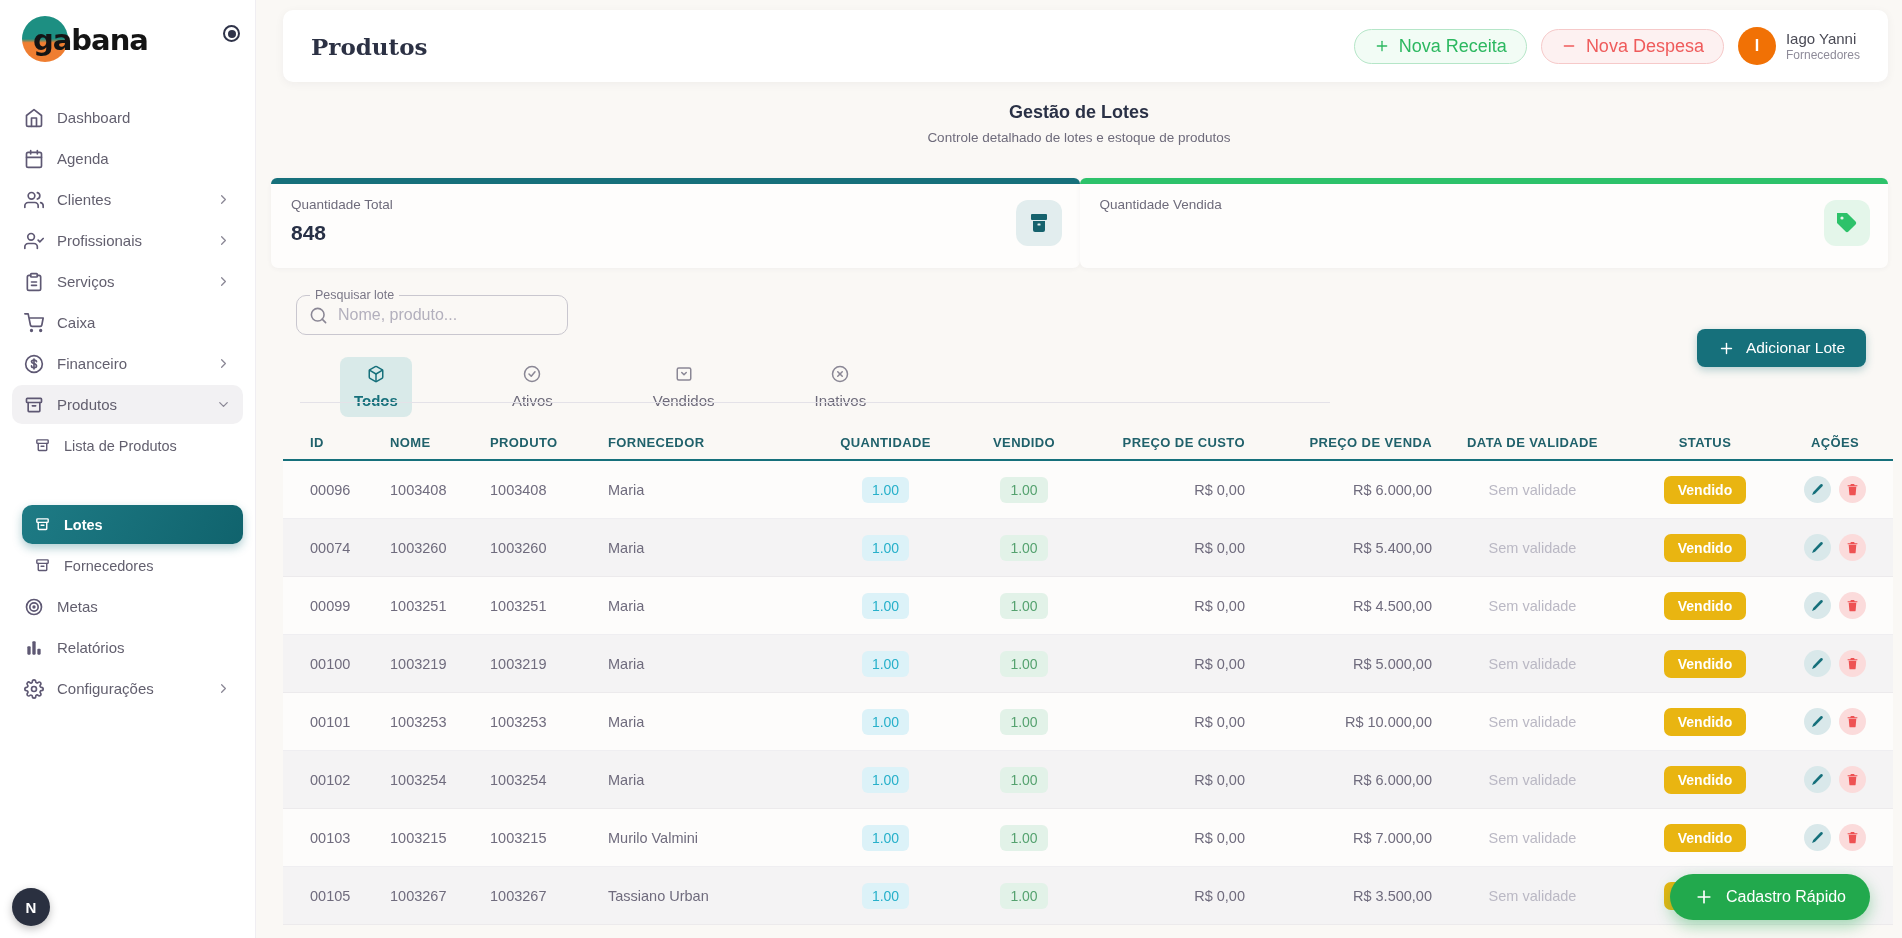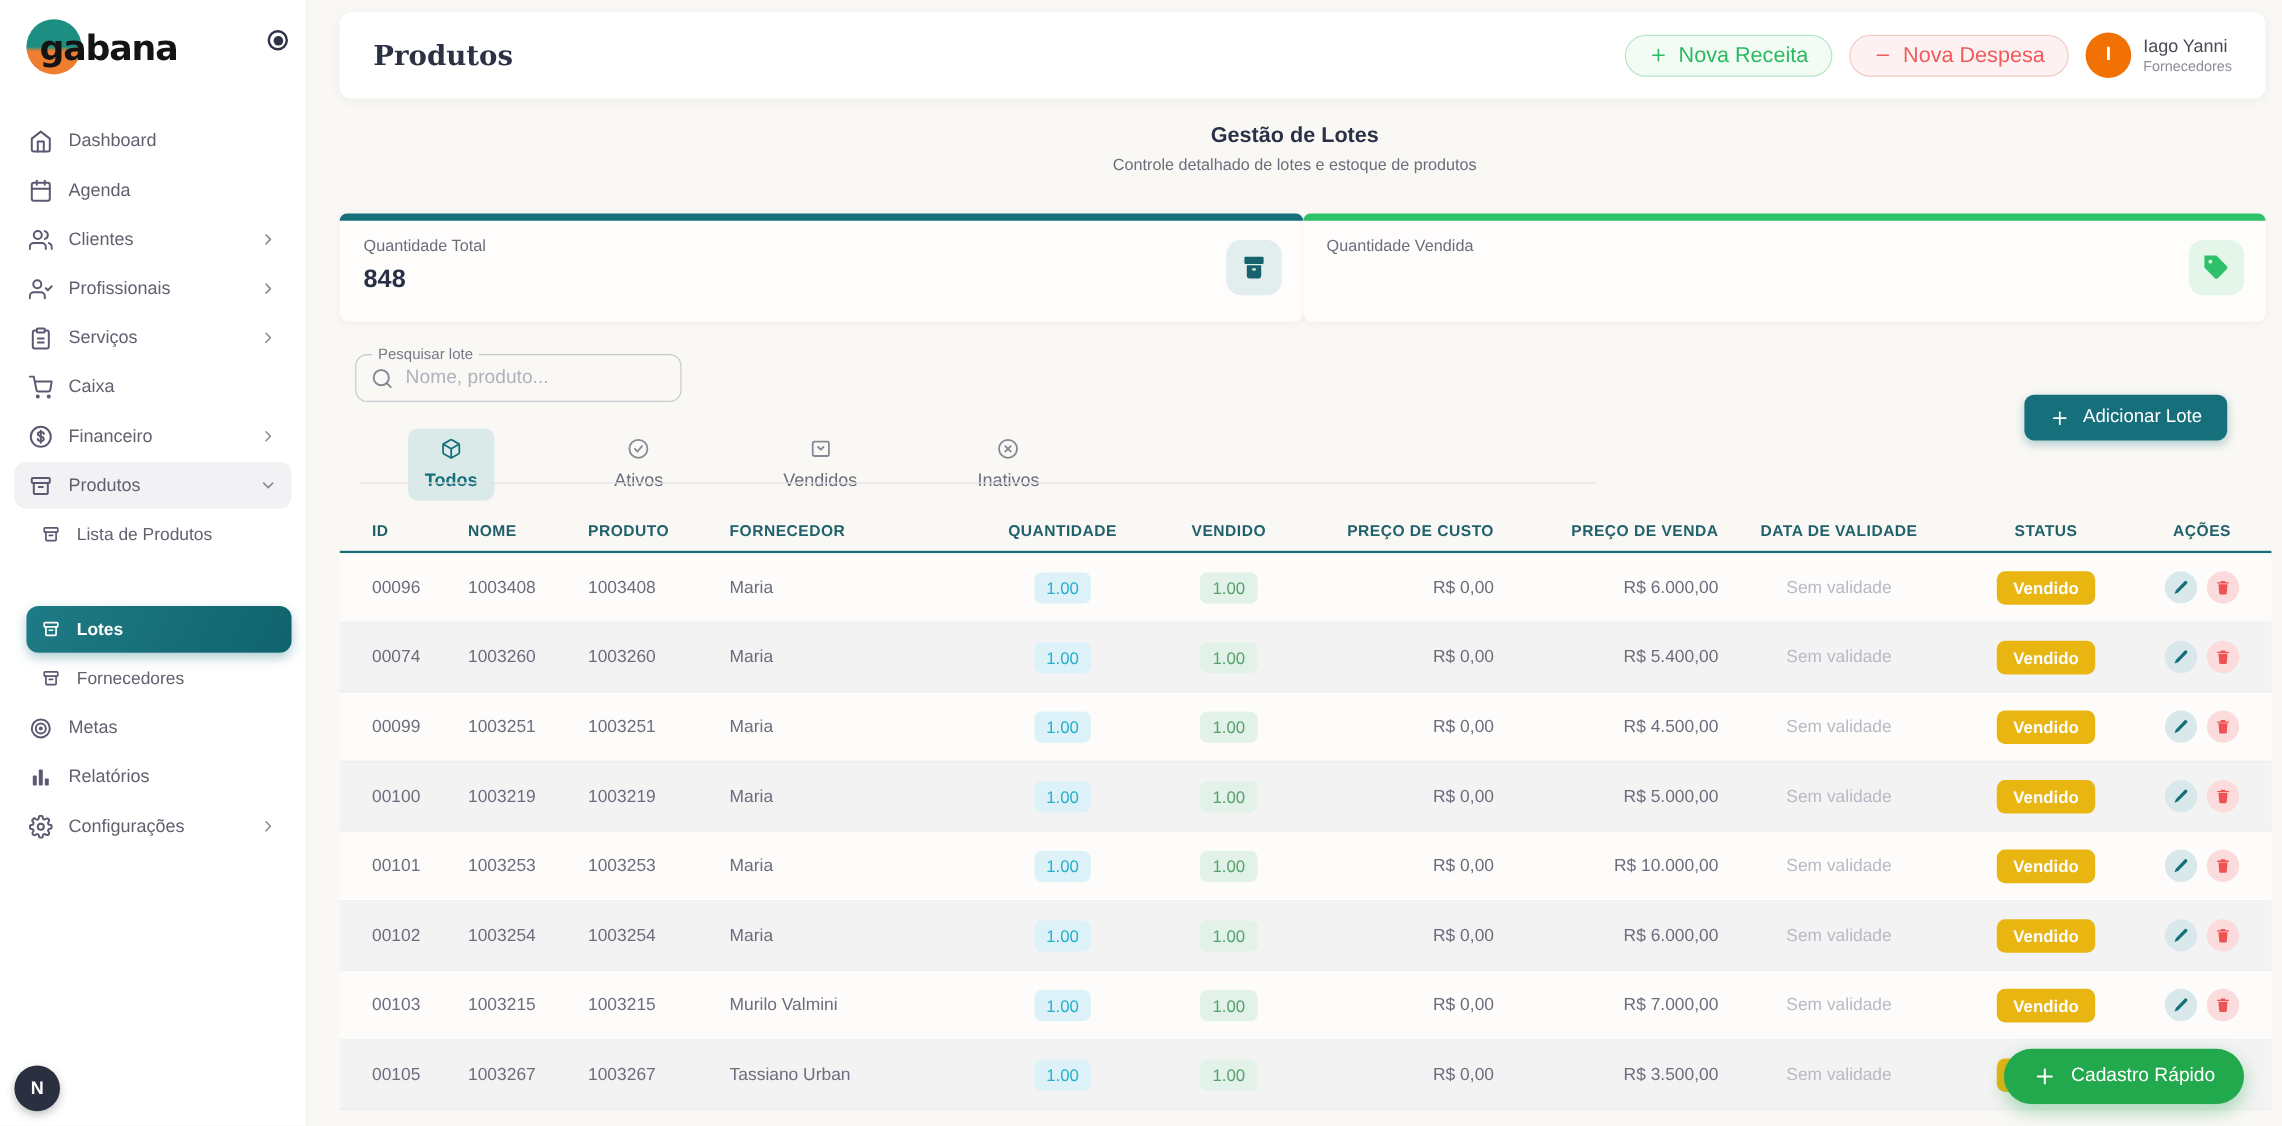--- a/index.html
+++ b/index.html
@@ -48,21 +48,21 @@
   .btn-expense svg { stroke:#ef5b5b; }
   .user-chip { display:flex; align-items:center; gap:10px; cursor:pointer; }
   .user-avatar { width:38px; height:38px; border-radius:50%; background:#f17105; color:#fff; font-weight:bold; font-size:16px; display:flex; align-items:center; justify-content:center; }
   .user-name { font-size:15px; color:#4a4a55; line-height:1.2; }
   .user-role { font-size:12px; color:#8e8b99; }
 
   .section-title { position:absolute; top:102px; left:0; right:0; text-align:center; }
   .section-title h1 { font-size:18px; font-weight:bold; color:#2a3146; }
   .section-title p { font-size:13.5px; color:#6e6b7b; margin-top:7px; }
 
-  .stats-row { position:absolute; top:178px; left:27px; right:14px; display:flex; }
+  .stats-row { position:absolute; top:178px; left:15px; right:14px; display:flex; }
   .stat-card { position:relative; flex:1; height:90px; background:#fefdfc; border-radius:7px; box-shadow:0 1px 5px rgba(60,60,80,.05); }
   .stat-topbar { height:6px; border-radius:7px 7px 0 0; }
   .stat-body { padding:13px 20px 0 20px; }
   .stat-label { font-size:13.5px; color:#6e6b7b; }
   .stat-value { font-size:21px; font-weight:bold; color:#283046; margin-top:9px; }
   .stat-iconbox { position:absolute; right:18px; top:22px; width:46px; height:46px; border-radius:12px; display:flex; align-items:center; justify-content:center; }
   .iconbox-teal { background:#e2edee; } .iconbox-green { background:#e4f6ea; } .iconbox-gold { background:#fbf3d9; }
 
   .search-field { position:absolute; top:295px; left:40px; width:272px; height:40px; border:1px solid #c9c7cf; border-radius:10px; display:flex; align-items:center; padding:0 12px; background:transparent; }
   .search-label { position:absolute; top:-8px; left:13px; background:#faf8f5; padding:0 5px; font-size:12.5px; color:#7a7787; }
@@ -70,21 +70,21 @@
   .search-field input { border:none; outline:none; background:transparent; margin-left:10px; font-size:16px; color:#55515f; width:200px; font-family:"Liberation Sans",sans-serif; }
   .search-field input::placeholder { color:#b3b0bd; }
 
   .tabs { position:absolute; top:357px; left:84px; display:flex; align-items:center; gap:100px; }
   .tab { display:flex; align-items:center; gap:9px; font-size:15px; color:#6e6b7b; cursor:pointer; padding:8px 0;flex-direction:column; }
   .tab svg { width:18px; height:18px; stroke:#8a8795; stroke-width:2; fill:none; stroke-linecap:round; stroke-linejoin:round; }
   .tab.active { background:#d9eae9; color:#16707b; font-weight:bold; border-radius:8px; padding:8px 14px; }
   .tab.active svg { stroke:#16707b; }
   .tabs-divider { position:absolute; top:402px; left:44px; width:1030px; height:1px; background:#e4e2e8; }
 
-  .add-btn { position:absolute; top:329px; right:46px; height:38px; display:flex; align-items:center; gap:11px; padding:0 21px; background:#16707b; color:#fff; font-size:15.5px; border:none; border-radius:8px; cursor:pointer; box-shadow:0 3px 8px rgba(22,112,123,.3); font-family:"Liberation Sans",sans-serif; }
+  .add-btn { position:absolute; top:329px; right:36px; height:38px; display:flex; align-items:center; gap:11px; padding:0 21px; background:#16707b; color:#fff; font-size:15.5px; border:none; border-radius:8px; cursor:pointer; box-shadow:0 3px 8px rgba(22,112,123,.3); font-family:"Liberation Sans",sans-serif; }
   .add-btn svg { width:17px; height:17px; stroke:#fff; stroke-width:2; fill:none; stroke-linecap:round; }
 
   
   .table-wrap { position:absolute; left:27px; top:425px; width:1610px; bottom:0; overflow:hidden; }
   .thead, .trow { display:grid; grid-template-columns:80px 100px 118px 205px 145px 132px 165px 185px 185px 160px 100px; align-items:center; padding-left:27px; }
   .thead { height:36px; border-bottom:2px solid #16707b; color:#20616b; font-size:13px; font-weight:bold; letter-spacing:.4px; }
   .trow { height:58px; font-size:14.5px; color:#6f6b7d; border-bottom:1px solid #efeef1; background:#fdfcfb; }
   .trow.striped { background:#f4f3f4; border-bottom:1px solid #eceaec; }
   .c-center { text-align:center; justify-self:stretch; }
   .c-right { text-align:right; }

